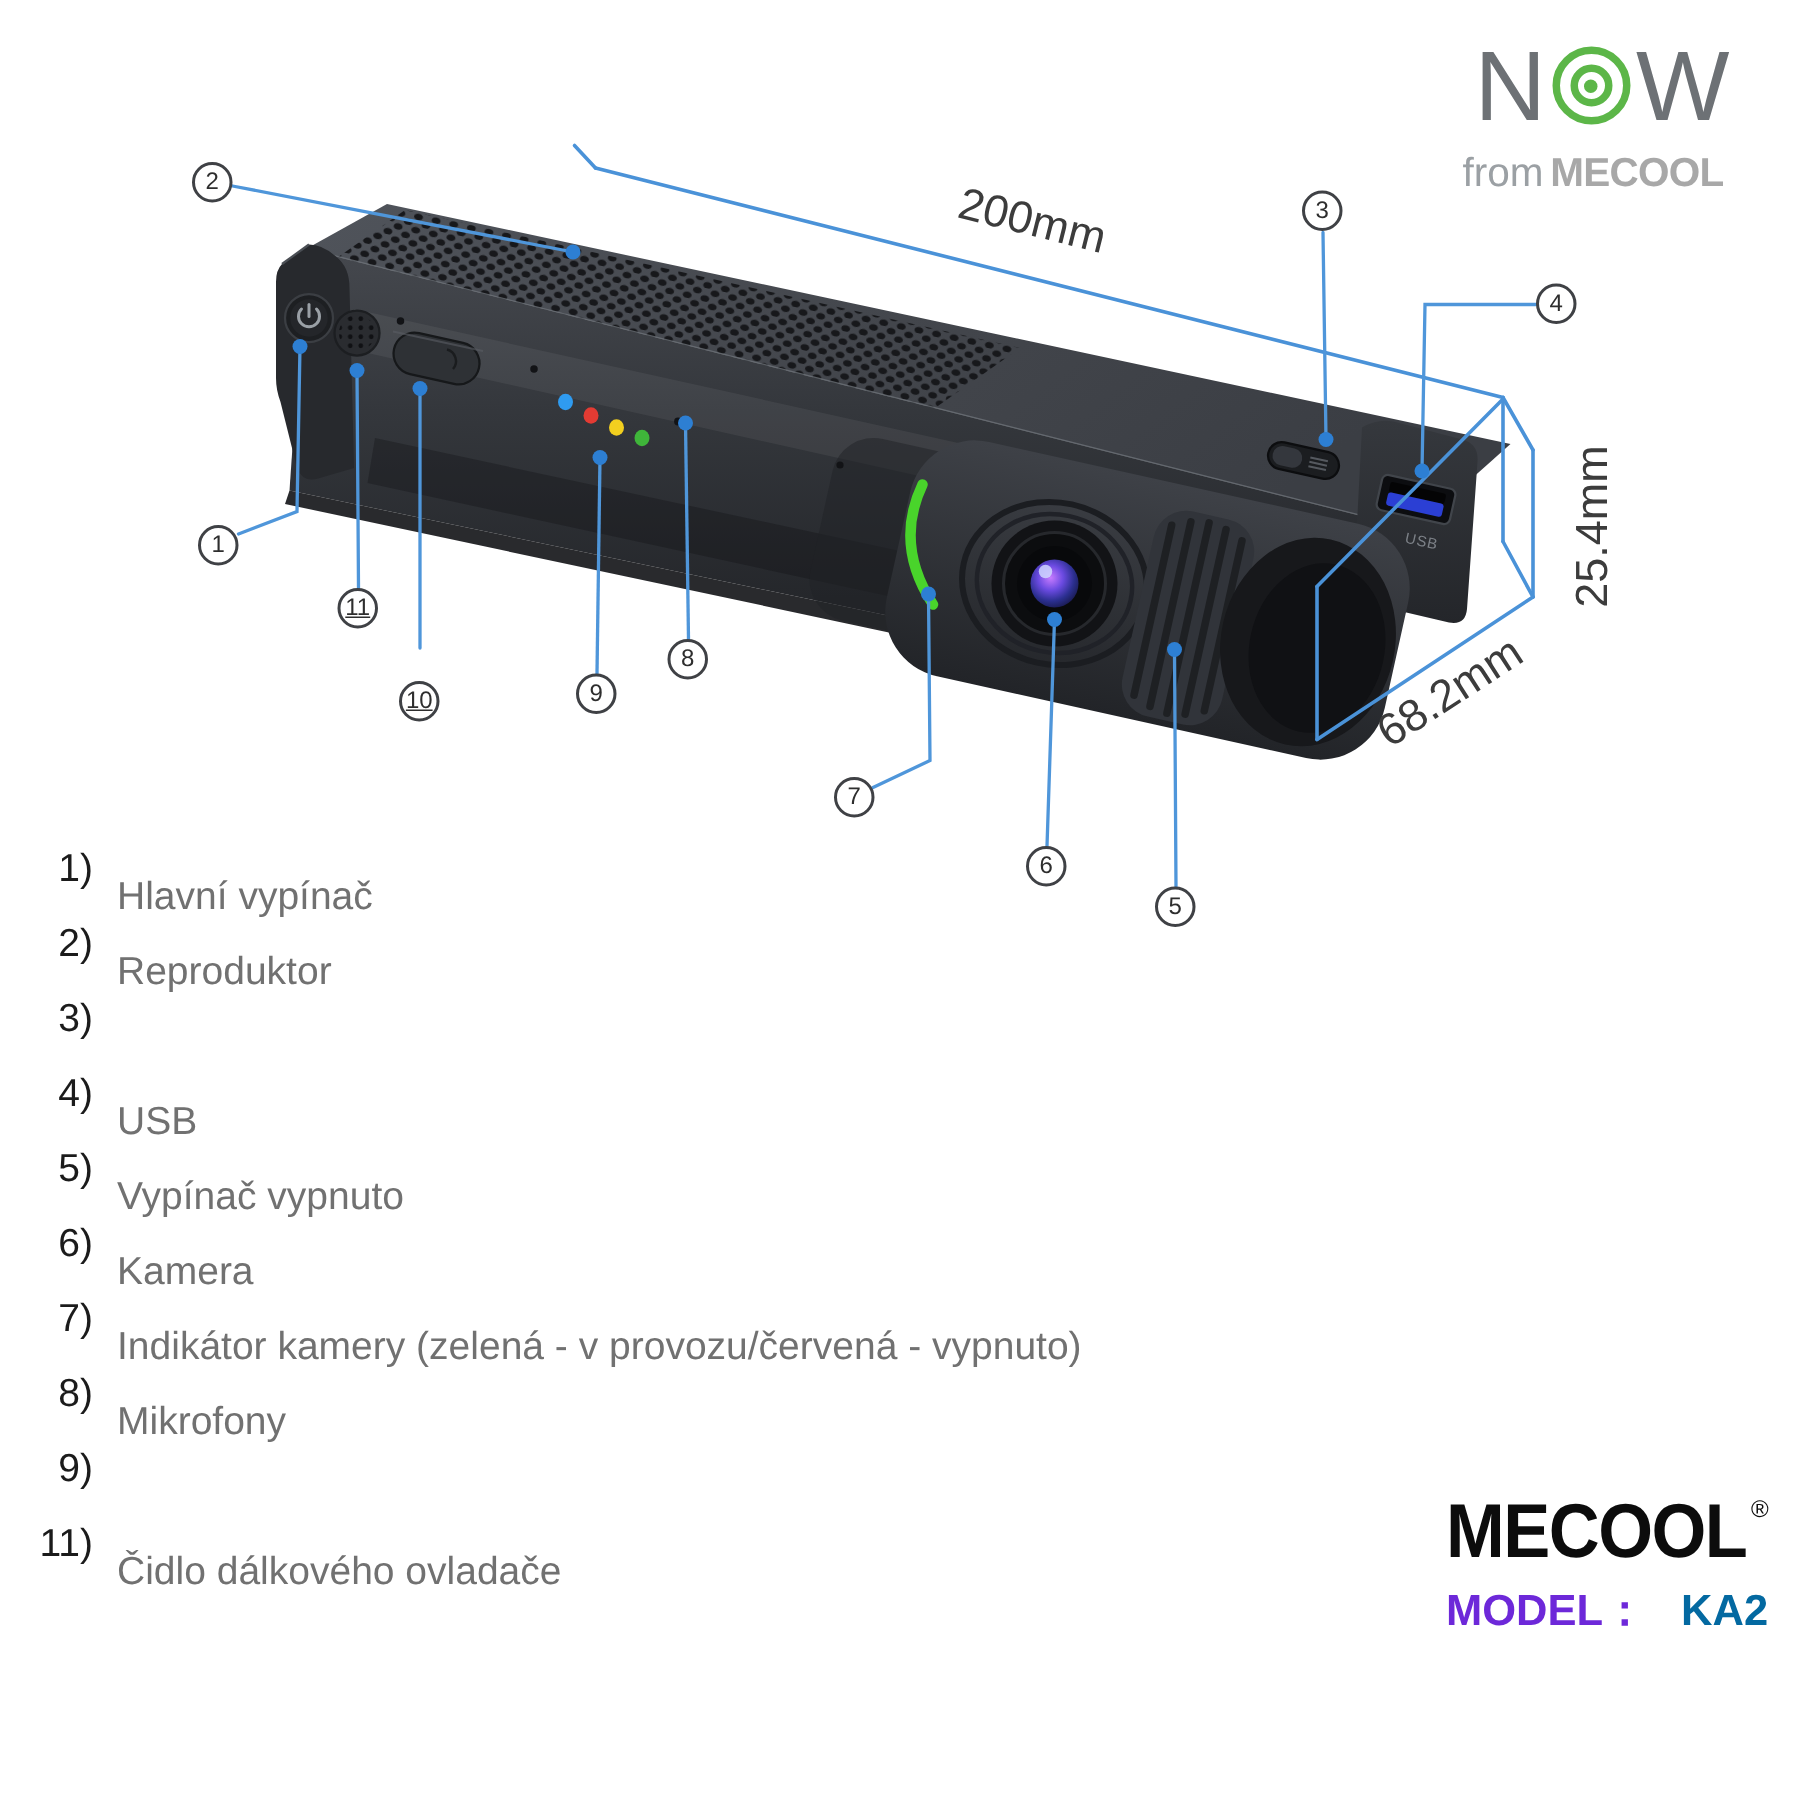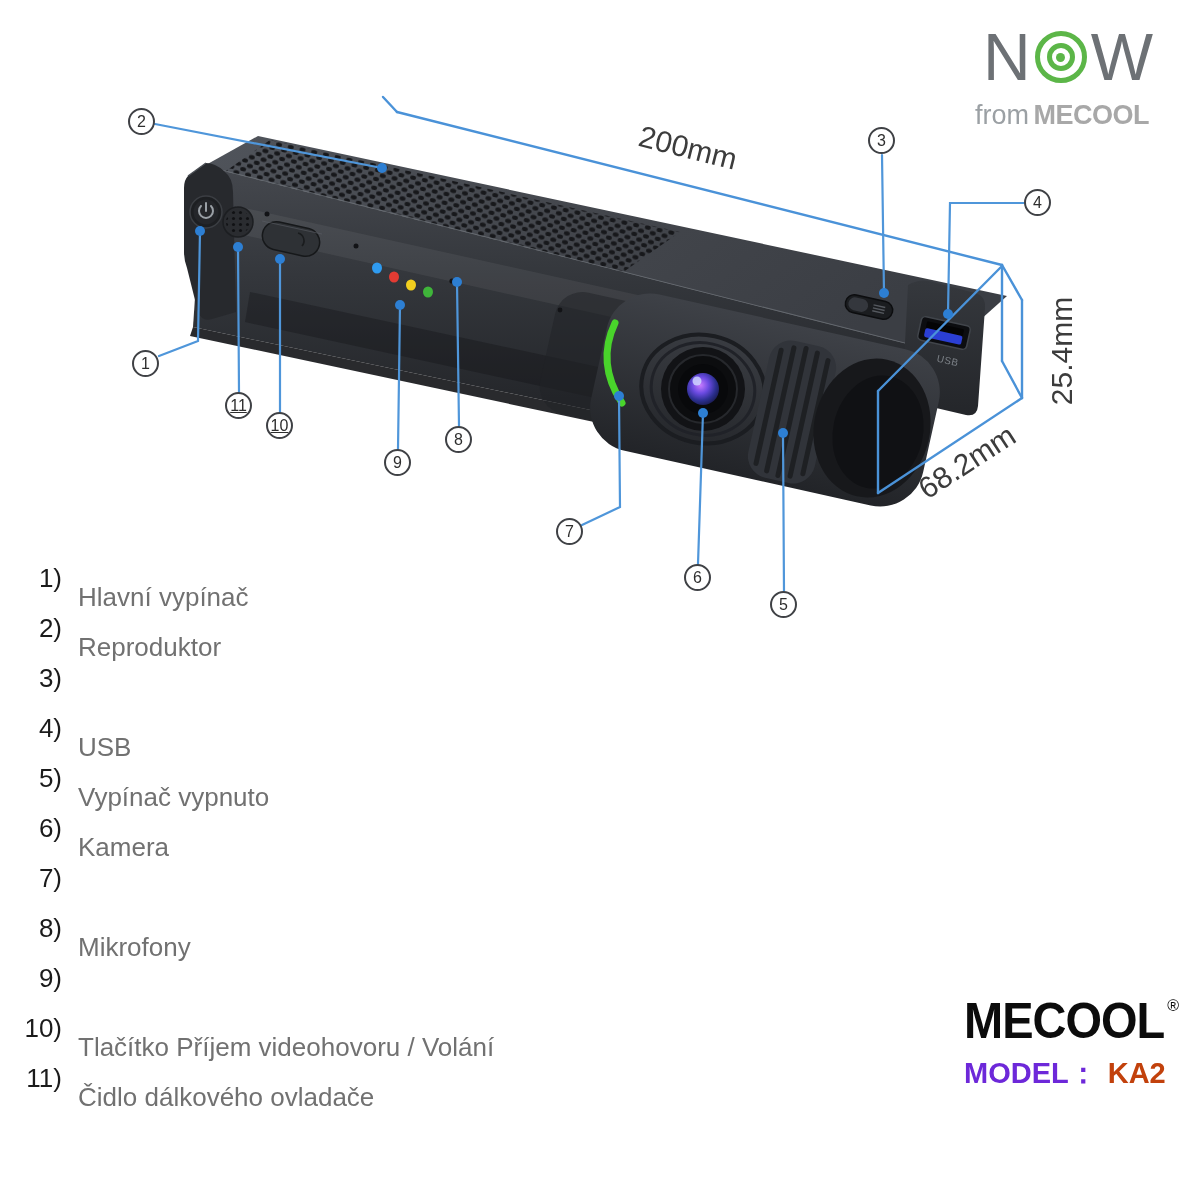--- a/index.html
+++ b/index.html
@@ -39,21 +39,21 @@
   .now-brand{font-size:27px;color:#a8a8a8;font-weight:bold;letter-spacing:-0.5px;}
 
   
   .mecool{position:absolute;left:964px;top:993px;width:230px;}
   .mecool-brand-row{white-space:nowrap;}
   .mecool-brand{font-size:47px;font-weight:bold;color:#0c0c0c;letter-spacing:-1px;
     transform:scaleY(1.08);display:inline-block;}
   .mecool-reg{font-size:16px;color:#0c0c0c;vertical-align:26px;margin-left:3px;}
   .mecool-model-row{margin-top:6px;white-space:nowrap;}
   .mecool-model-label{font-size:29px;font-weight:bold;color:#6d28d9;}
-  .mecool-model-value{font-size:29px;font-weight:bold;color:#c2410c;margin-left:10px;}
+  .mecool-model-value{font-size:29px;font-weight:bold;color:#0369a1;margin-left:23px;}
 </style>
 </head>
 <body>
 
 <div class="stage">
 
   <svg class="diagram" width="1200" height="1200" viewBox="0 0 1200 1200">
     <defs>
       <linearGradient id="gTop" x1="0" y1="0" x2="1" y2="0.35">
         <stop offset="0" stop-color="#50545b"></stop>
@@ -228,21 +228,21 @@
 
   <div class="callout" style="left:132px;top:350px;">1</div>
   <div class="callout" style="left:128px;top:108px;">2</div>
   <div class="callout" style="left:868px;top:127px;">3</div>
   <div class="callout" style="left:1024px;top:189px;">4</div>
   <div class="callout" style="left:770px;top:591px;">5</div>
   <div class="callout" style="left:684px;top:564px;">6</div>
   <div class="callout" style="left:556px;top:518px;">7</div>
   <div class="callout" style="left:445px;top:426px;">8</div>
   <div class="callout" style="left:384px;top:449px;">9</div>
-  <div class="callout" style="left:266px;top:412px;text-decoration:underline;">10</div>
+  <div class="callout" style="left:266px;top:454px;text-decoration:underline;">10</div>
   <div class="callout" style="left:225px;top:392px;text-decoration:underline;">11</div>
 
   <div class="dim-label" style="left:688px;top:148px;transform:translate(-50%,-50%) rotate(14deg);">200mm</div>
   <div class="dim-label" style="left:1062px;top:351px;transform:translate(-50%,-50%) rotate(-90deg);">25.4mm</div>
   <div class="dim-label" style="left:967px;top:462px;transform:translate(-50%,-50%) rotate(-33deg);">68.2mm</div>
 
   <div class="now-logo">
     <div class="now-row">
       <span class="now-letter">N</span>
       <span class="now-target">
@@ -277,31 +277,28 @@
     <div class="legend-row">
       <span class="legend-num">5)</span>
       <span class="legend-label">Vypínač vypnuto</span>
     </div>
     <div class="legend-row">
       <span class="legend-num">6)</span>
       <span class="legend-label">Kamera</span>
     </div>
     <div class="legend-row">
       <span class="legend-num">7)</span>
+      <span class="legend-label">Indikátor kamery (zelená - v provozu/červená - vypnuto)</span>
     </div>
     <div class="legend-row">
       <span class="legend-num">8)</span>
       <span class="legend-label">Mikrofony</span>
     </div>
     <div class="legend-row">
       <span class="legend-num">9)</span>
-    </div>
-    <div class="legend-row">
-      <span class="legend-num">10)</span>
-      <span class="legend-label">Tlačítko Příjem videohovoru / Volání</span>
     </div>
     <div class="legend-row">
       <span class="legend-num">11)</span>
       <span class="legend-label">Čidlo dálkového ovladače</span>
     </div>
   </div>
 
   <div class="mecool">
     <div class="mecool-brand-row">
       <span class="mecool-brand">MECOOL</span><span class="mecool-reg">®</span>

